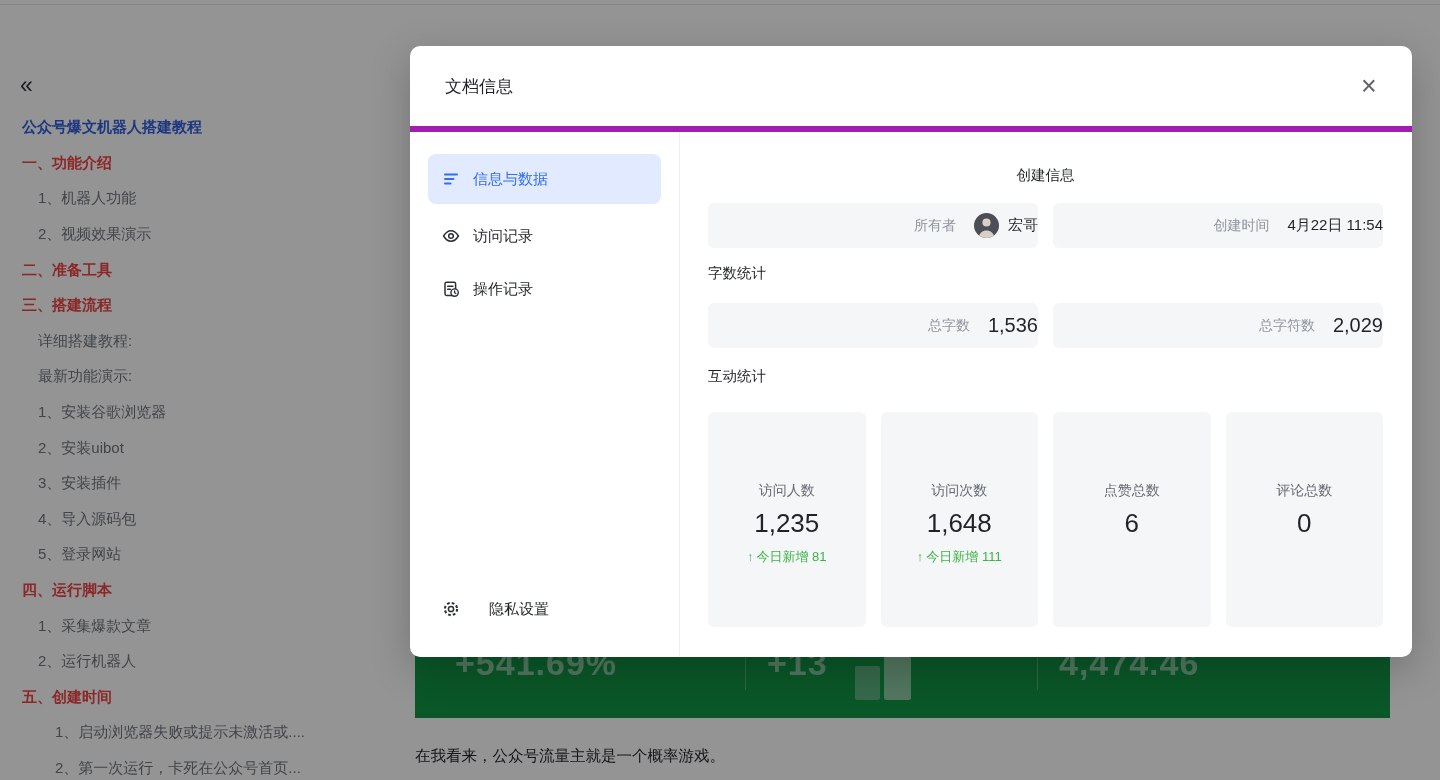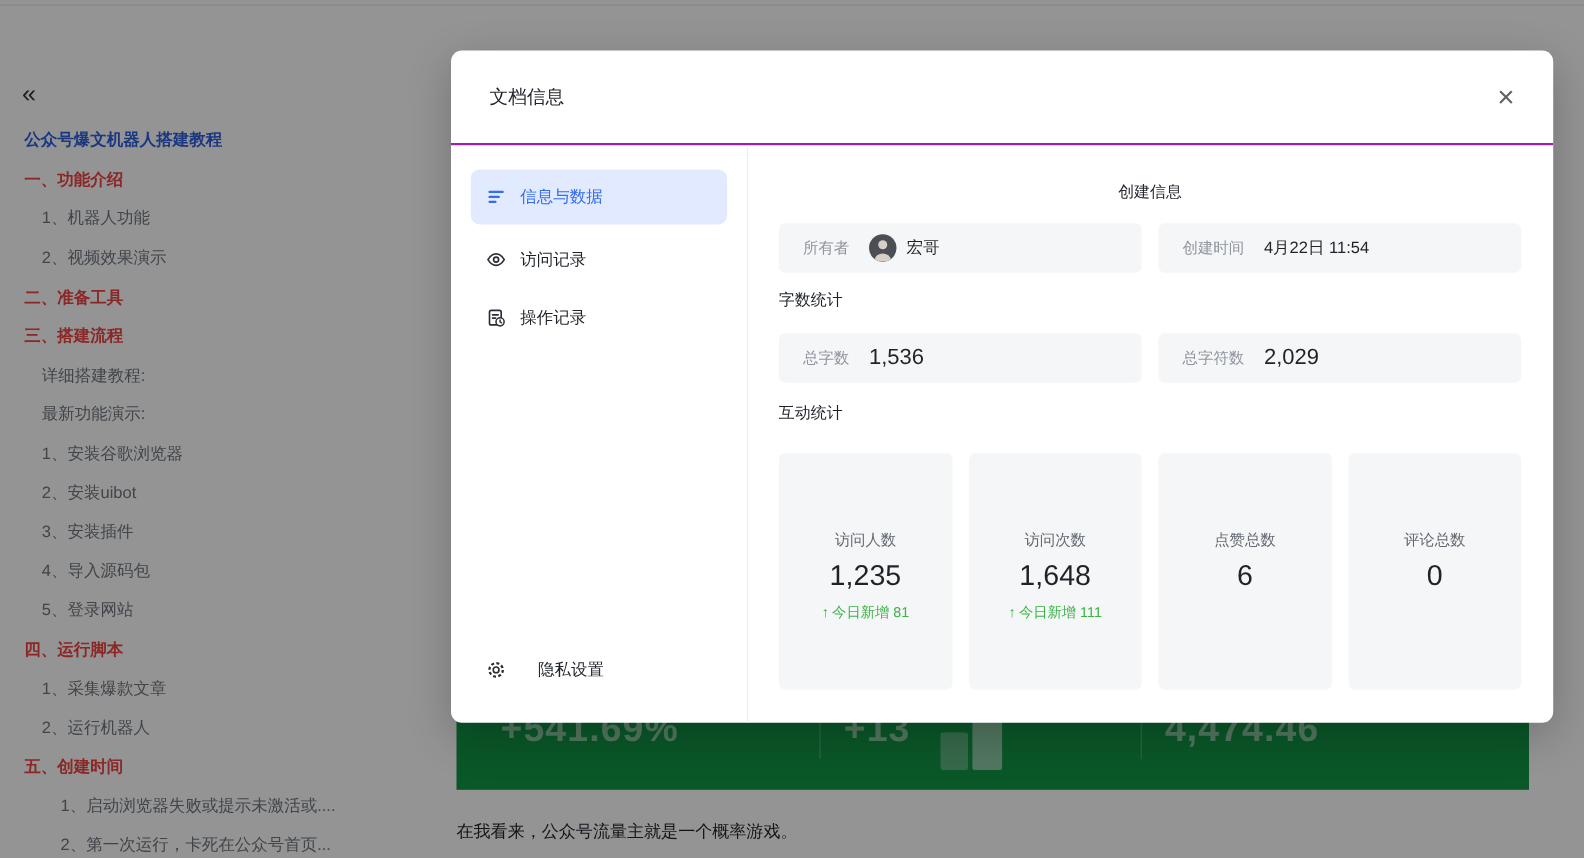--- a/index.html
+++ b/index.html
@@ -50,21 +50,21 @@
   .overlay { position:absolute; inset:0; background:rgba(0,0,0,0.42); }
 
   
   .modal {
     position:absolute; left:410px; top:46px; width:1002px; height:611px;
     background:#fff; border-radius:10px; box-shadow:0 12px 40px rgba(0,0,0,0.22);
     display:flex; flex-direction:column; overflow:hidden;
   }
   .modal-header {
     height:86px; flex:0 0 86px; display:flex; align-items:center;
-    padding:0 26px 0 35px; border-bottom:2px solid #a21caf;
+    padding:0 26px 0 35px; border-bottom:6px solid #a21caf;
   }
   .modal-title { font-size:17px; color:#1f2329; font-weight:400; }
   .close-btn {
     margin-left:auto; width:34px; height:34px; display:flex; align-items:center; justify-content:center;
     font-size:27px; color:#5f646b; cursor:pointer; border-radius:6px; line-height:1;
   }
 
   .modal-body { flex:1; display:flex; min-height:0; }
 
   .modal-nav {
@@ -87,21 +87,21 @@
 
   .modal-content { flex:1; padding:33px 29px 0 28px; }
   .section-h { font-size:14.5px; color:#1f2329; height:20px; line-height:20px; }
   .h-creation    { margin-bottom:18px;text-align:center; }
   .h-wordstats   { margin-top:15px; margin-bottom:20px; }
   .h-interaction { margin-top:18px; margin-bottom:26px; }
 
   .row-grid { display:grid; grid-template-columns:1fr 1fr; gap:15px; }
   .info-row {
     height:45px; background:#f5f6f7; border-radius:6px;
-    display:flex; align-items:center; padding-left:22px; gap:18px;
+    display:flex; align-items:center; padding-left:22px; gap:18px;justify-content:flex-end;
   }
   .row-label { font-size:14px; color:#8f959e; }
   .row-value { font-size:15px; color:#1f2329; }
   .num-value { font-size:20px; }
   .owner-wrap { display:flex; align-items:center; gap:9px; }
   .avatar {
     width:25px; height:25px; border-radius:50%; background:#4b4e55; overflow:hidden;
     display:flex; align-items:flex-end; justify-content:center; flex:0 0 25px;
   }
 

